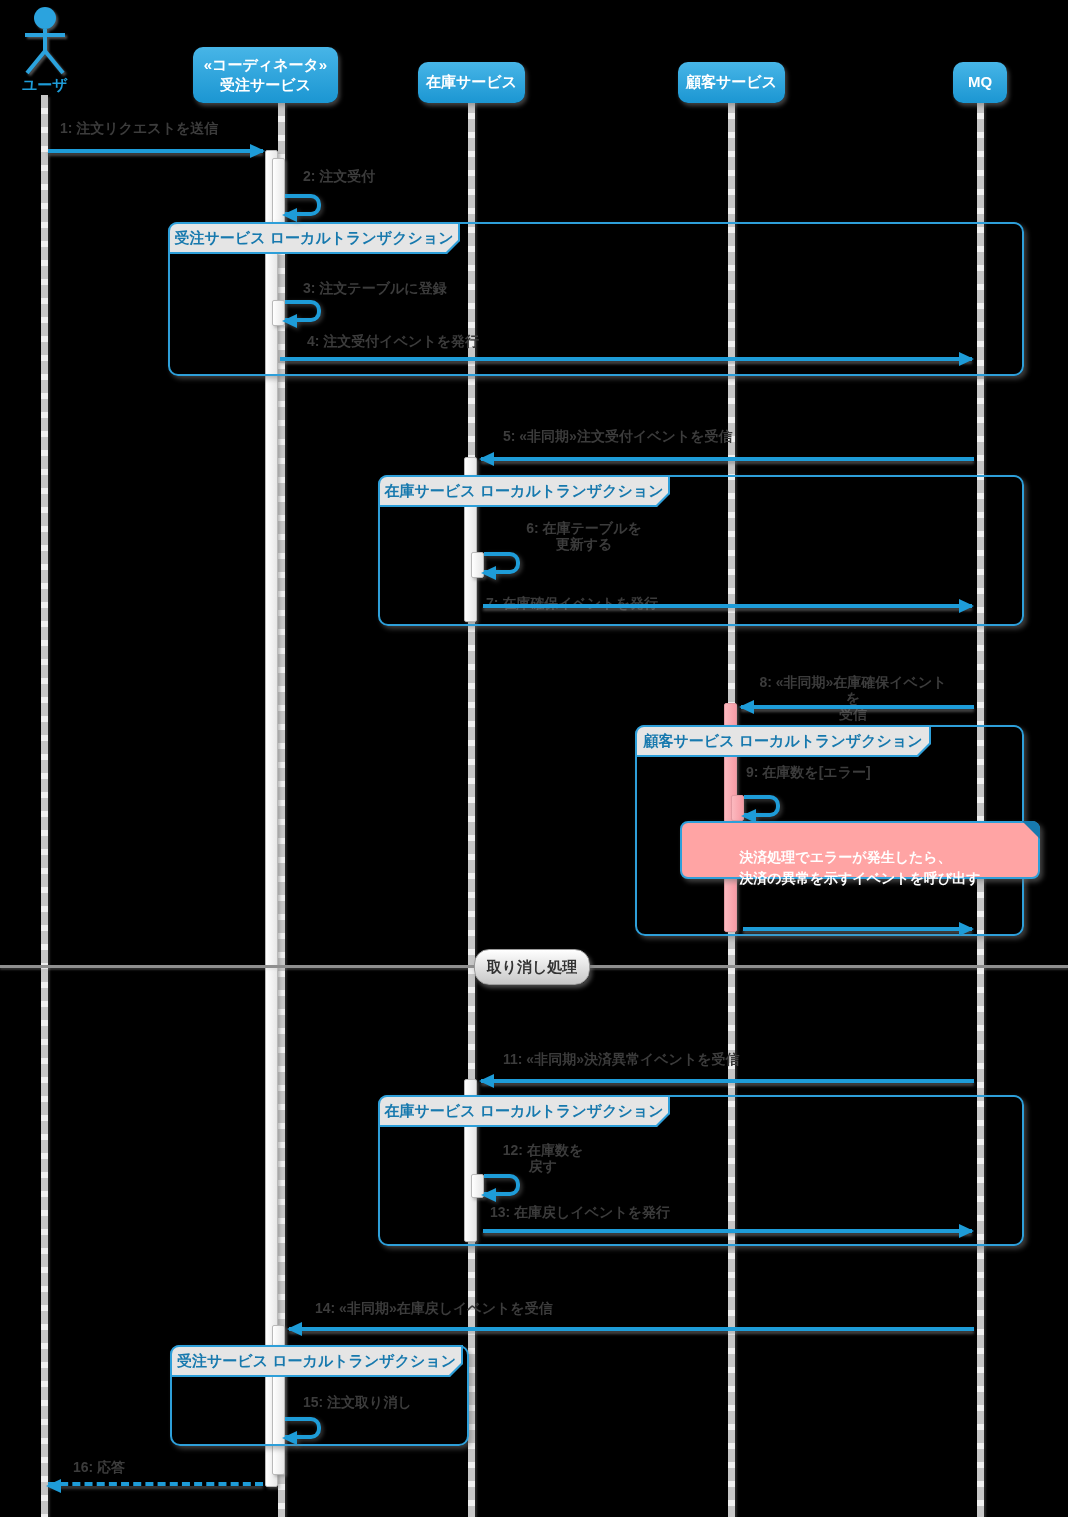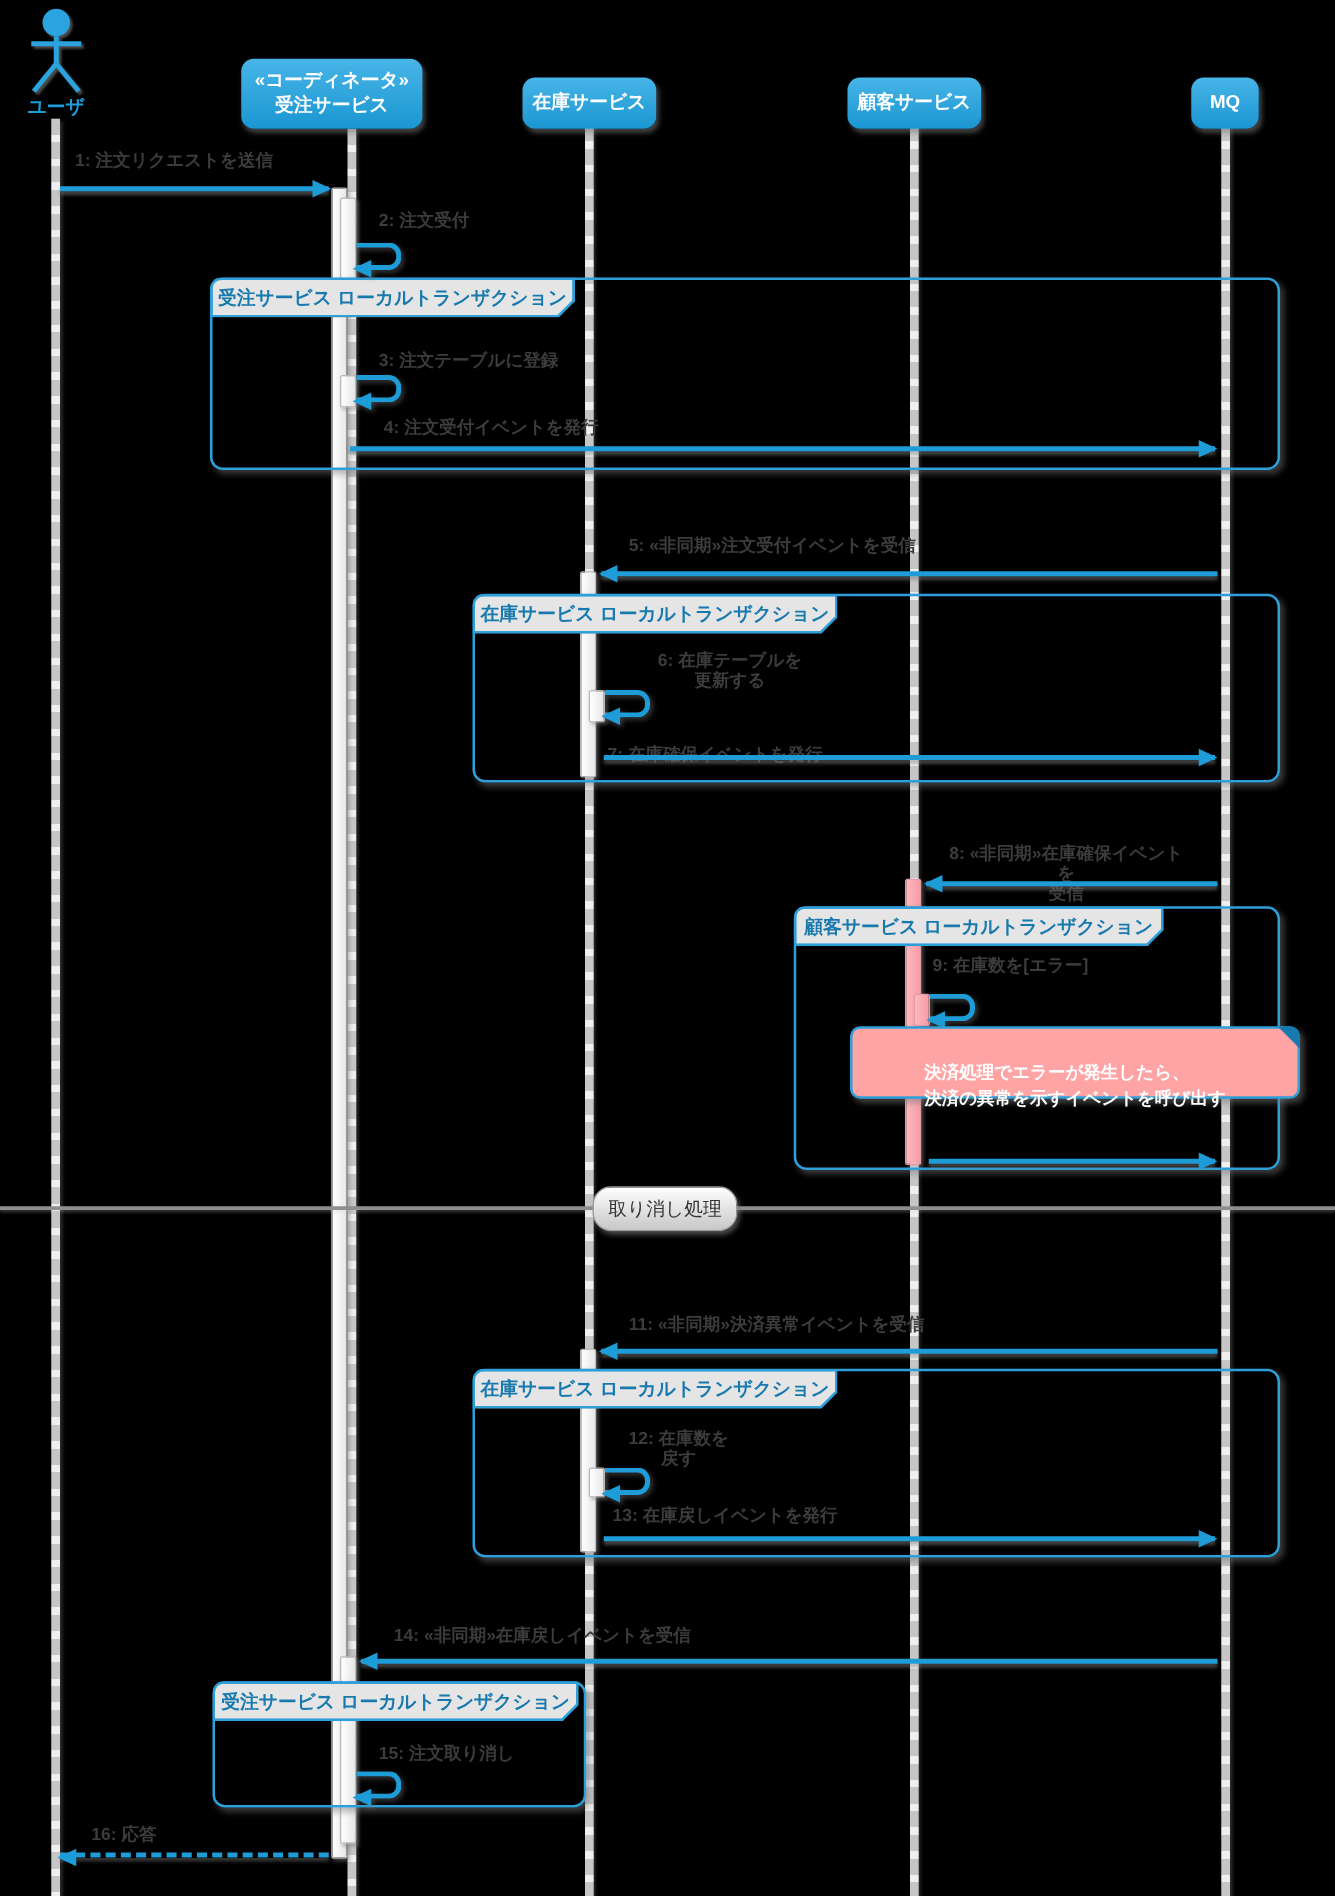--- a/index.html
+++ b/index.html
@@ -64,21 +64,21 @@
     box-shadow:3px 3px 5px rgba(120,120,120,.55);display:flex;align-items:center;}
   .note::after{content:'';position:absolute;top:-2px;right:-2px;width:0;height:0;
     border-top:18px solid var(--blue-dark);border-left:18px solid transparent;border-top-right-radius:8px;}
   .note-text{color:#fff;font-weight:bold;font-size:14px;line-height:1.5;margin:0 auto;width:max-content;text-align:left;}
 
   
   .divider-line{position:absolute;left:0;width:1068px;height:3px;background:#8f8f8f;
     box-shadow:0 2px 2px rgba(200,200,200,.25);}
   .divider-box{position:absolute;background:linear-gradient(180deg,#ffffff,#c7c7c7);
     border:1px solid #9a9a9a;border-radius:15px;display:flex;align-items:center;justify-content:center;
-    color:#333;font-weight:normal;font-size:15px;box-shadow:2px 3px 4px rgba(120,120,120,.6);}
+    color:#333;font-weight:bold;font-size:15px;box-shadow:2px 3px 4px rgba(120,120,120,.6);}
 
   .actor-label{position:absolute;color:var(--blue);font-weight:bold;font-size:15px;text-align:center;}
   .actor-svg{position:absolute;filter:drop-shadow(2px 2px 1px rgba(130,130,130,.6));}
 </style>
 </head>
 <body>
 
 <div class="canvas">
 
   <div class="lifeline" style="left:41px;top:95px;height:1422px;"></div>

